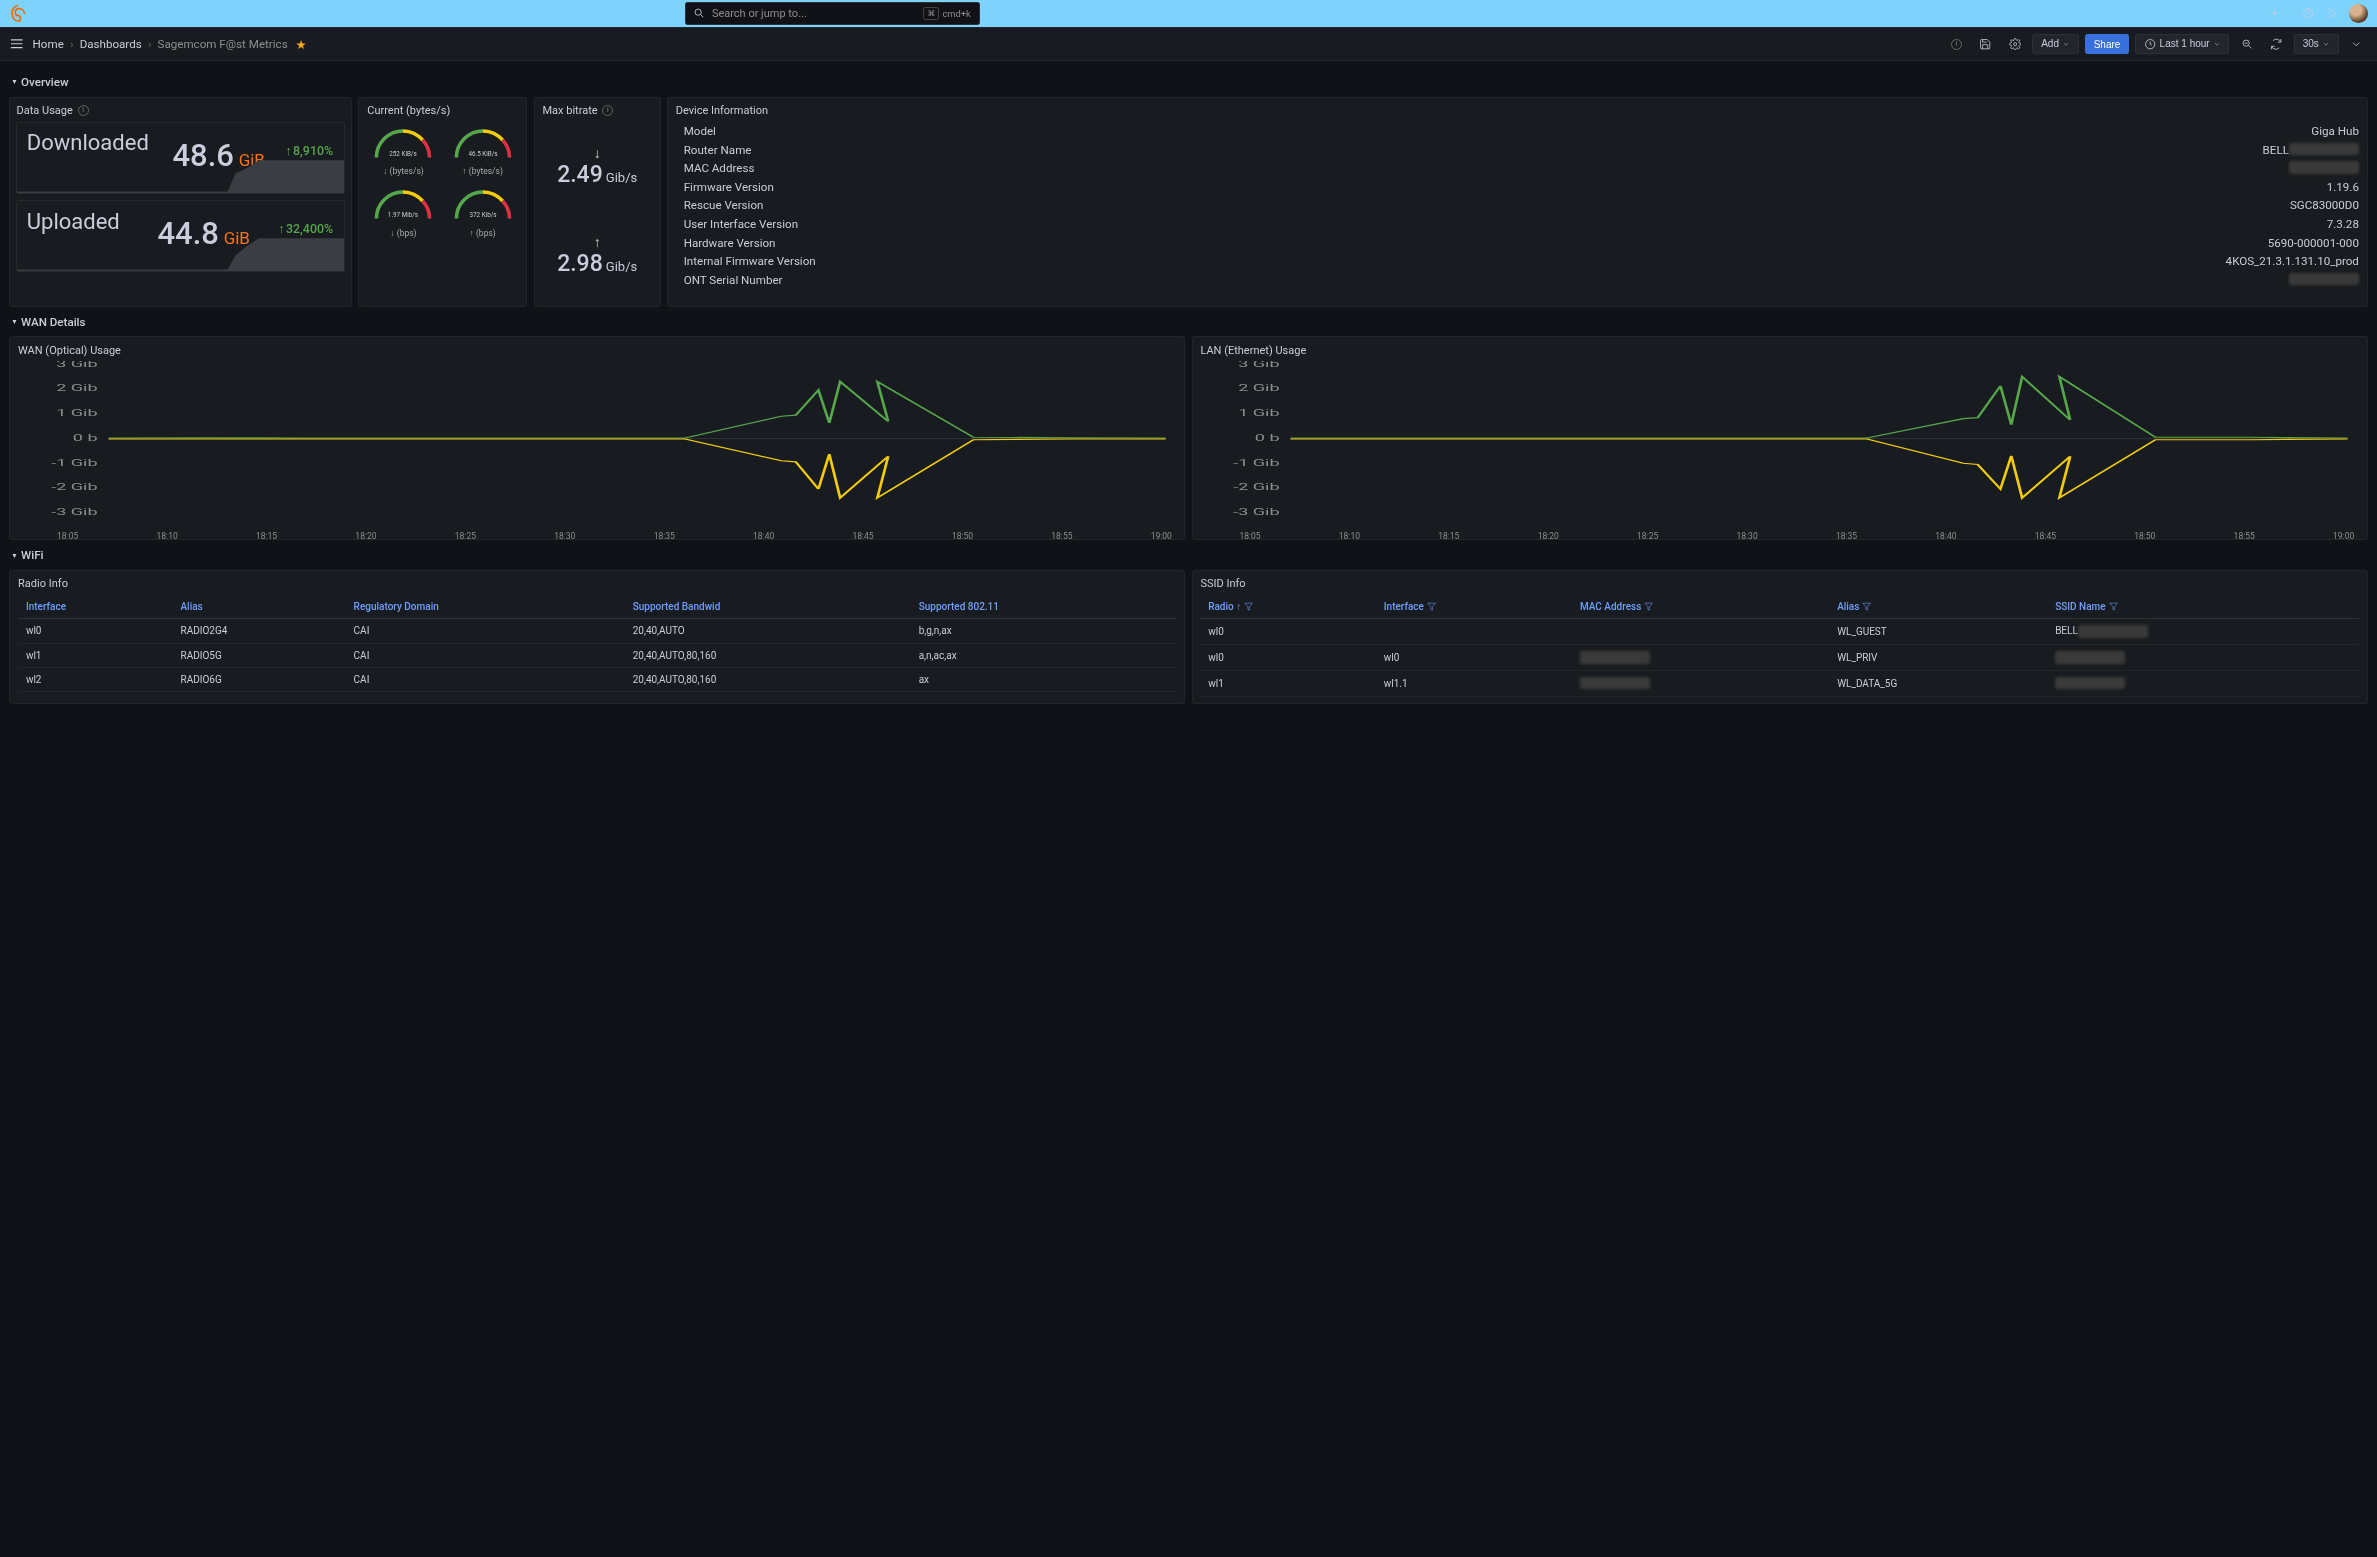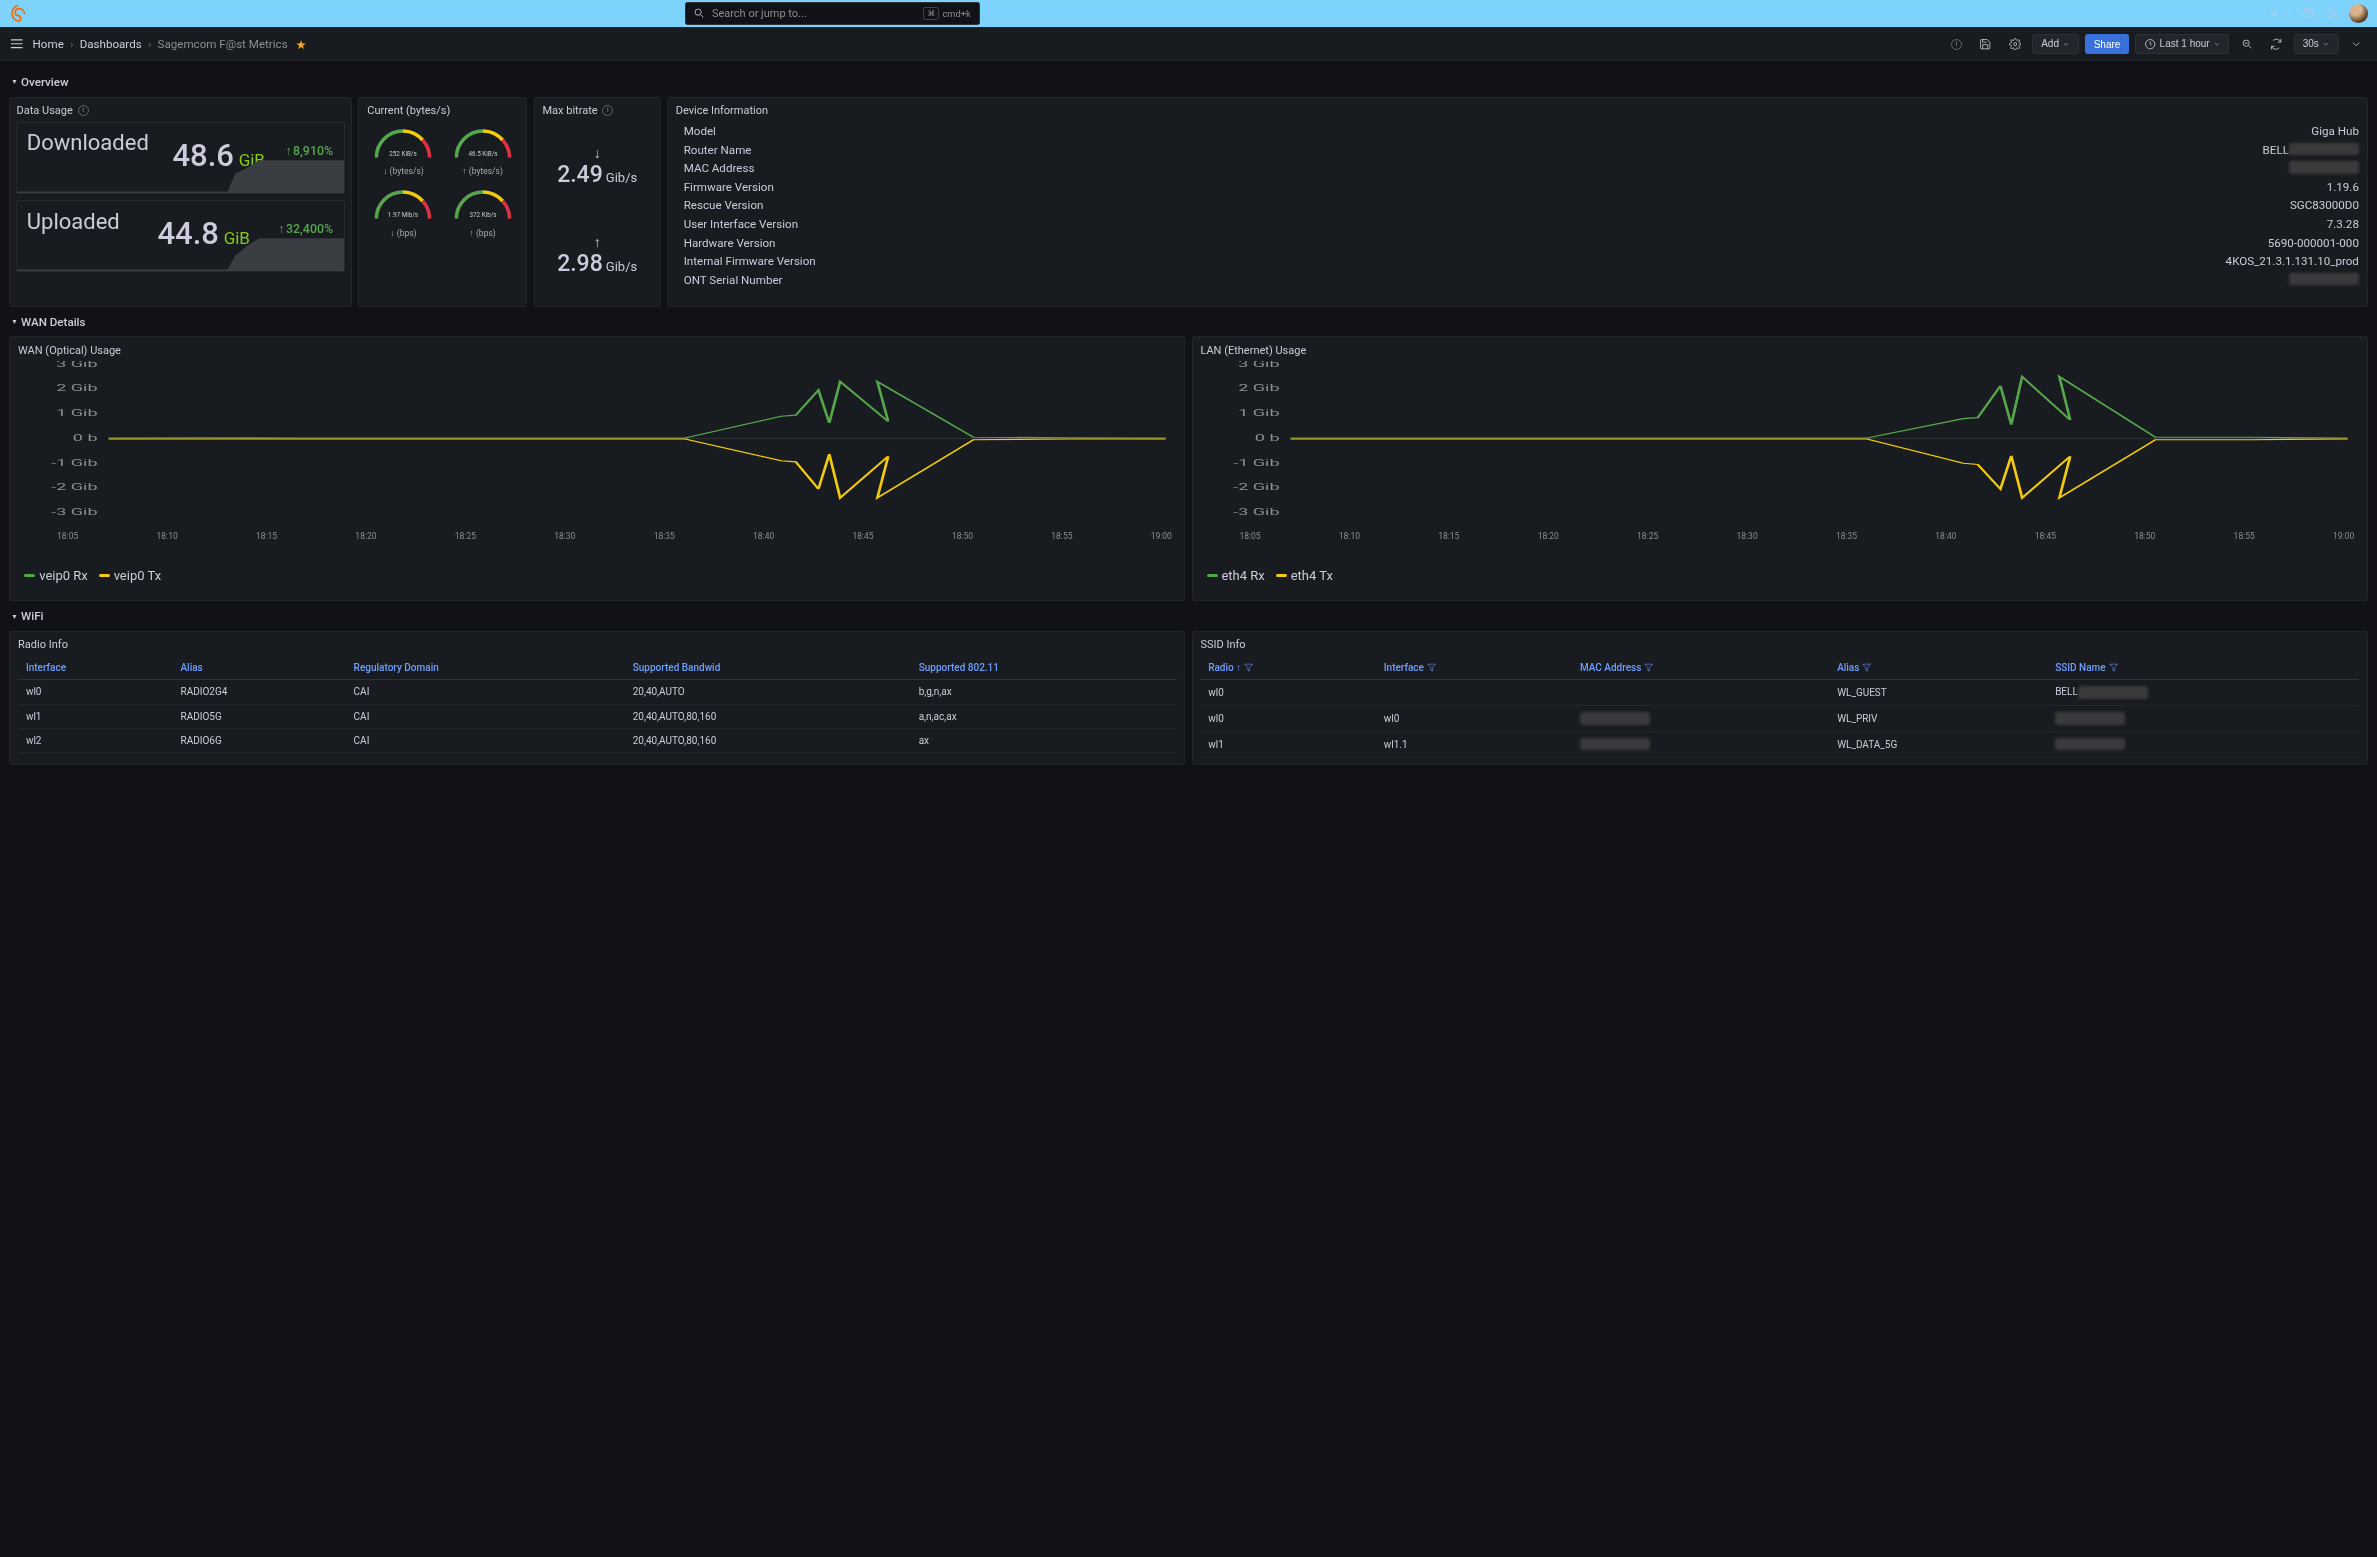--- a/index.html
+++ b/index.html
@@ -32,38 +32,38 @@
 .row2 { grid-template-columns: 1fr 1fr; }
 .row3 { grid-template-columns: 1fr 1fr; }
 .panel { background: #181b1f; border: 0.8px solid #222529; border-radius: 2.3px; padding: 6.2px 7.8px; position: relative; }
 .p-title { font-size: 11px; color: #ccccdc; margin-bottom: 4.7px; display: flex; align-items: center; gap: 4.7px; }
 .info-ic { width: 11px; height: 11px; border: 0.8px solid #666; border-radius: 50%; display: inline-flex; align-items: center; justify-content: center; font-size: 7px; color: #888; }
 .data-usage-inner { display: flex; flex-direction: column; gap: 6.2px; }
 .du-box { background: #181b1f; border: 0.8px solid #26282d; border-radius: 1.6px; padding: 7.8px 9.3px; position: relative; overflow: hidden; height: 72px; }
 .du-label { font-size: 22px; color: #ccccdc; font-weight: 400; }
 .du-val-wrap { position: absolute; left: 155px; top: 14px; display: flex; align-items: baseline; gap: 4.7px; }
 .du-val { font-size: 31px; font-weight: 500; color: #ccccdc; }
-.du-unit { font-size: 17px; color: #84cc16; }
+.du-unit { font-size: 17px; color: #f97316; }
 .du-trend { position: absolute; right: 11px; top: 20px; color: #56a64b; font-size: 12.4px; font-weight: 500; display: flex; align-items: center; gap: 1.6px; }
 .du-spark { position: absolute; left: 0; right: 0; bottom: 0; height: 39px; }
 .gauges { display: grid; grid-template-columns: 1fr 1fr; gap: 7px; }
 .gauge { display: flex; flex-direction: column; align-items: center; }
 .gauge-svg { width: 70px; height: 43px; }
 .gauge-lbl { font-size: 8.5px; color: #aaa; margin-top: 1.6px; display: flex; align-items: center; gap: 2.3px; }
 .bitrate-col { display: flex; flex-direction: column; align-items: center; justify-content: space-around; height: 178px; }
 .br-item { text-align: center; }
 .br-arrow { font-size: 14px; color: #ccc; }
 .br-val { font-size: 23px; font-weight: 500; }
 .br-unit { font-size: 13px; margin-left: 3.1px; }
 .devinfo { font-size: 11.6px; margin-left: 8px; }
 .devinfo-row { display: flex; justify-content: space-between; padding: 2.3px 0; }
 .devinfo-row .k { color: #ccccdc; }
 .devinfo-row .v { color: #ccccdc; }
 .redact { background: #3a3a3a; border-radius: 2.3px; color: transparent; display: inline-block; min-width: 70px; height: 12.4px; filter: blur(1.6px); }
-.chart-panel { height: 265px; }
+.chart-panel { height: 204px; }
 .chart-area { position: relative; height: 155px; margin-top: 4.7px; }
 .chart-svg { width: 100%; height: 100%; }
 .x-labels { display: flex; justify-content: space-between; font-size: 8.5px; color: #8e8e8e; padding: 0 4.7px 0 39px; margin-top: 15px; }
 .legend { display: flex; gap: 11px; font-size: 13px; padding: 3.1px 0 0 6.2px; margin-top: 24px; }
 .leg-item { display: flex; align-items: center; gap: 3.9px; }
 .leg-sw { width: 11px; height: 3.1px; border-radius: 1.6px; }
 .tbl { width: 100%; border-collapse: collapse; font-size: 10px; }
 .tbl th { text-align: left; font-weight: 500; color: #6e9fff; padding: 6.2px 7.8px; border-bottom: 0.8px solid #2d3136; }
 .tbl td { padding: 6.2px 7.8px; border-bottom: 0.8px solid #222529; color: #ccccdc; }
 .th-wrap { display: flex; align-items: center; gap: 3.1px; color: #6e9fff; }

